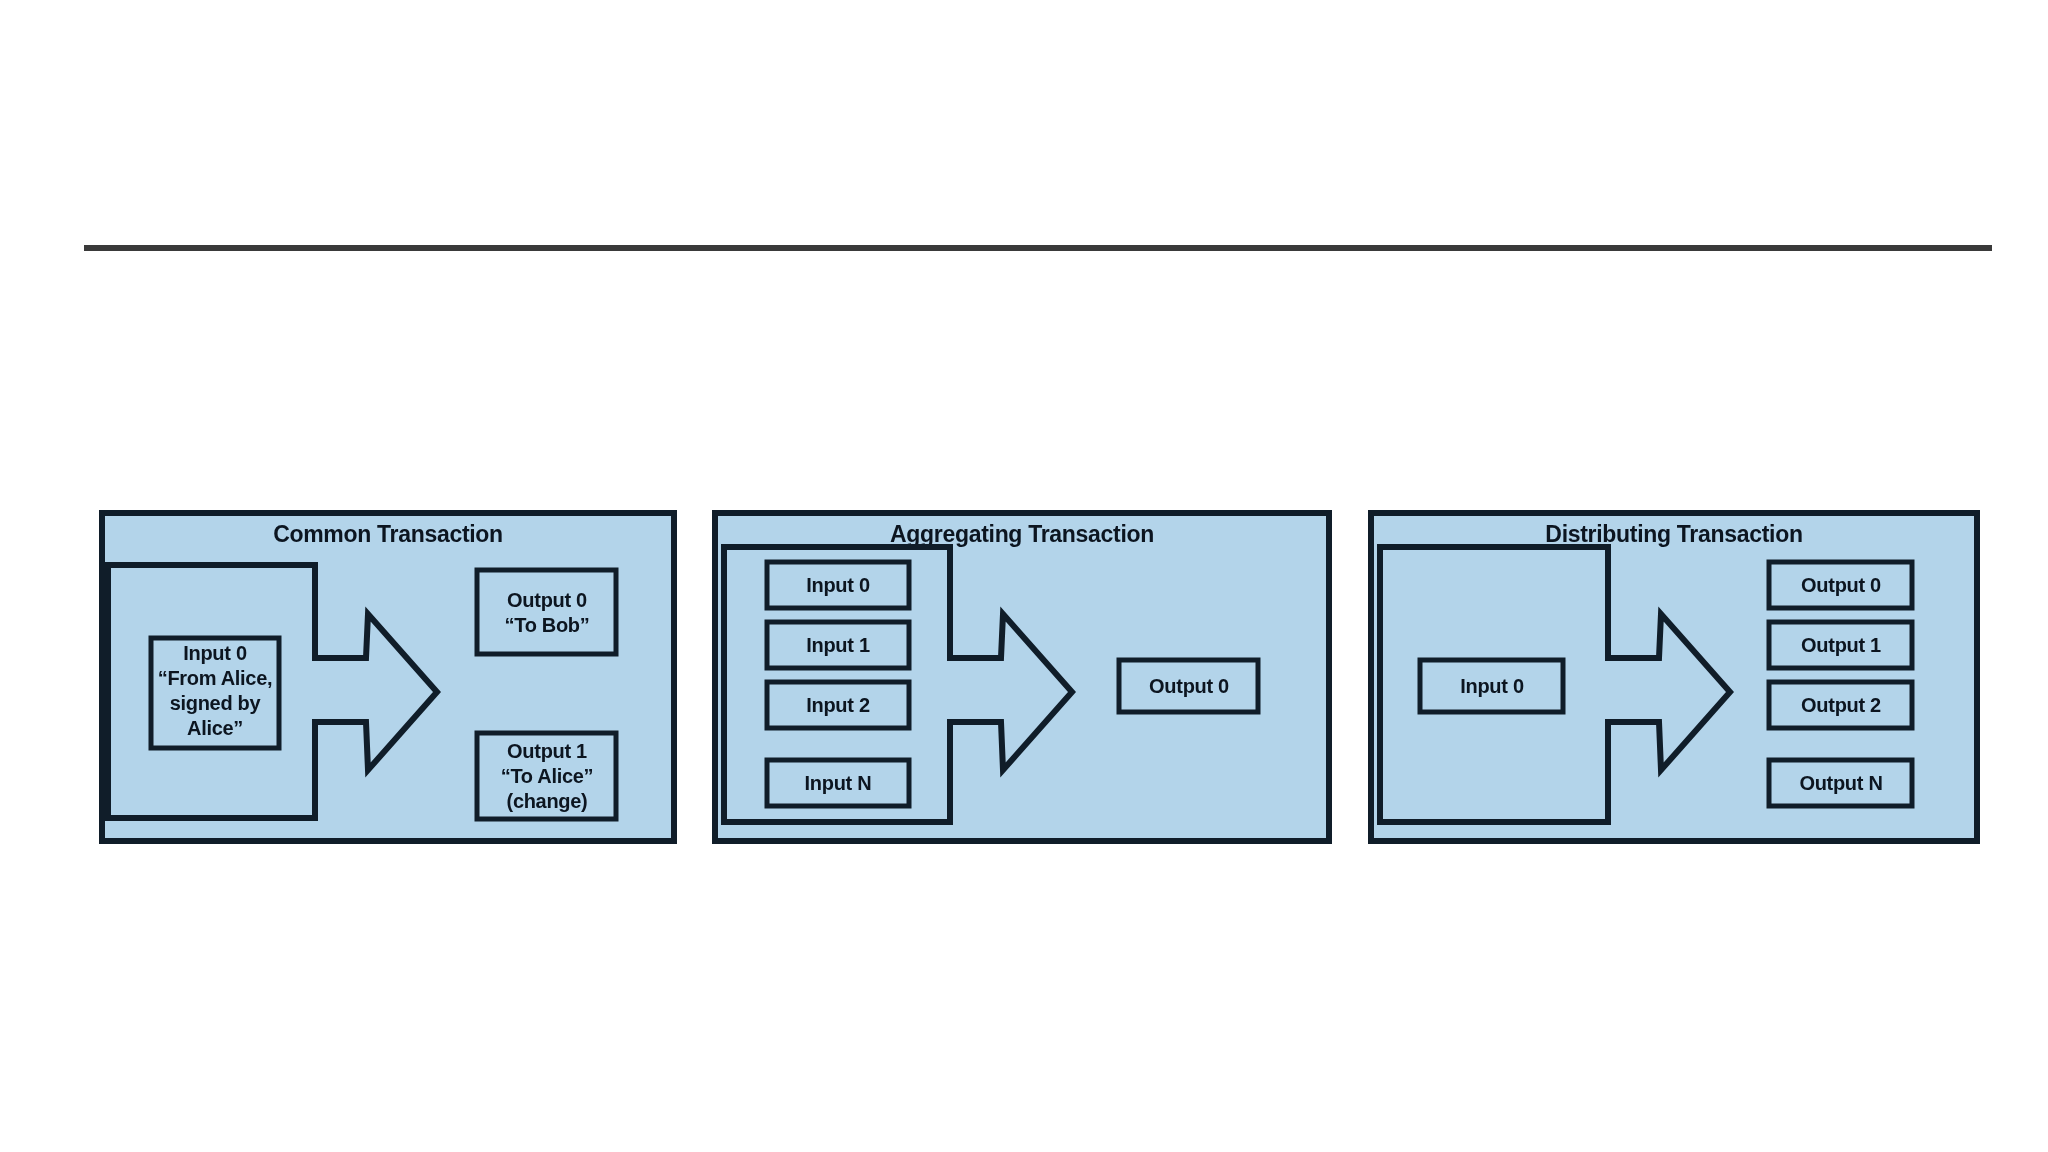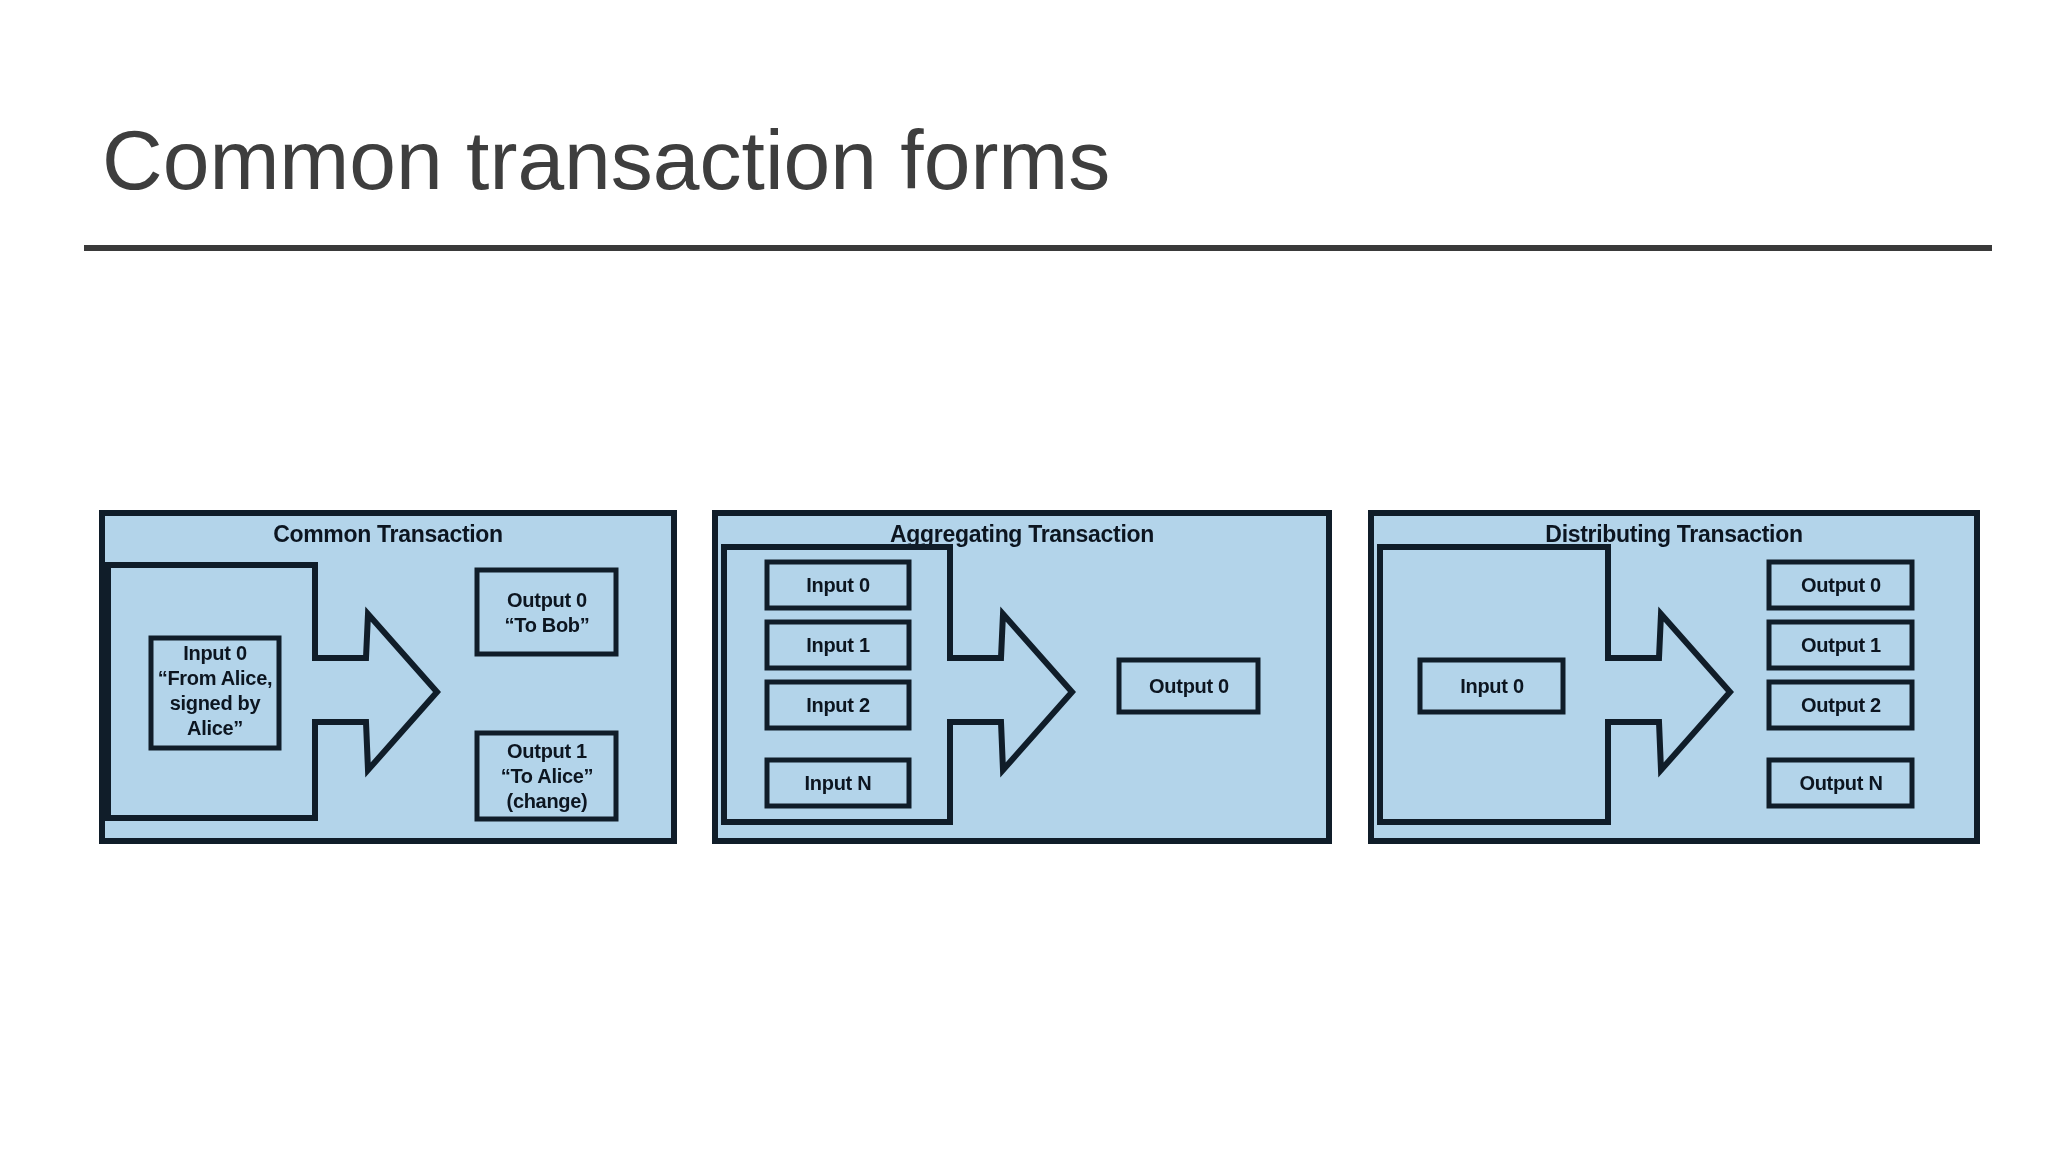--- a/index.html
+++ b/index.html
@@ -24,21 +24,20 @@
     font-weight:bold; letter-spacing:-0.3px; text-anchor:middle;
   }
   .ptitle { font-size:23px; }
   .blabel { font-size:20px; }
 </style>
 </head>
 <body>
 
 <div class="slide">
 
-  <div class="page-title">Common transaction forms</div>
   <div class="divider"></div>
 
   <svg class="panel" style="left:99px" width="578" height="334" viewBox="0 0 578 334">
     <rect class="panel-bg" x="3" y="3" width="572" height="328"></rect>
     <text class="ptitle" x="289" y="32">Common Transaction</text>
     <path class="outline" d="M9 55 H216 V148 H267 L269 104 L338 182 L269 260 L267 212 H216 V308 H9 Z"></path>
 
     <rect class="box" x="52" y="128" width="128" height="110"></rect>
     <text class="blabel" x="116" y="150">Input 0</text>
     <text class="blabel" x="116" y="175">“From Alice,</text>

